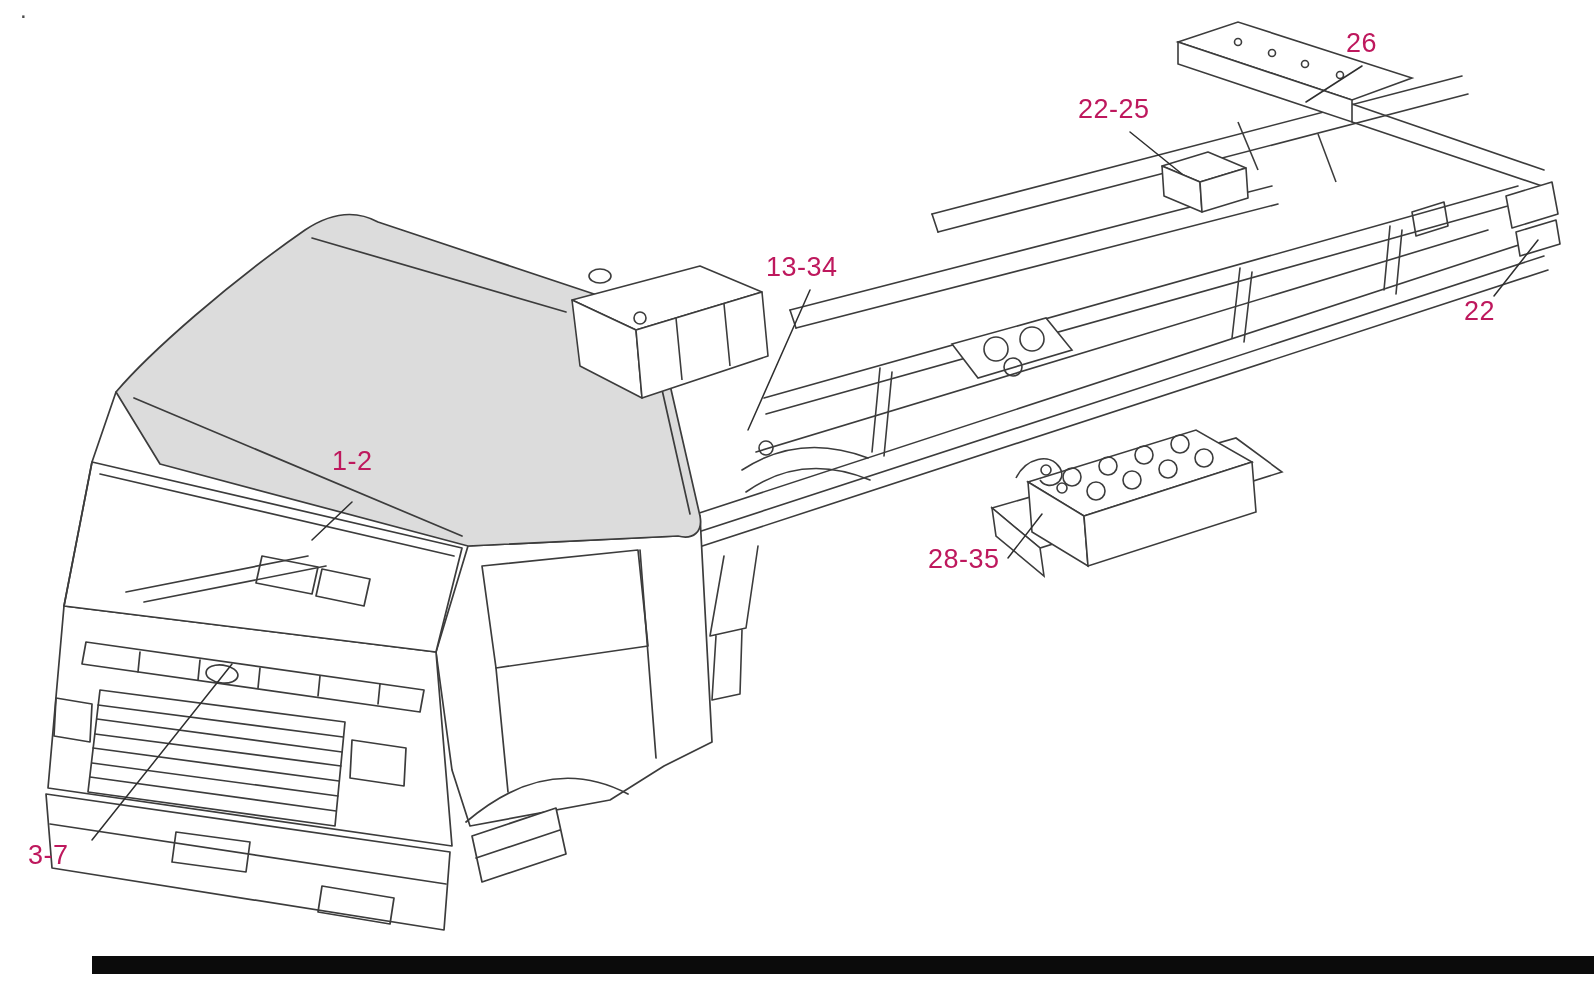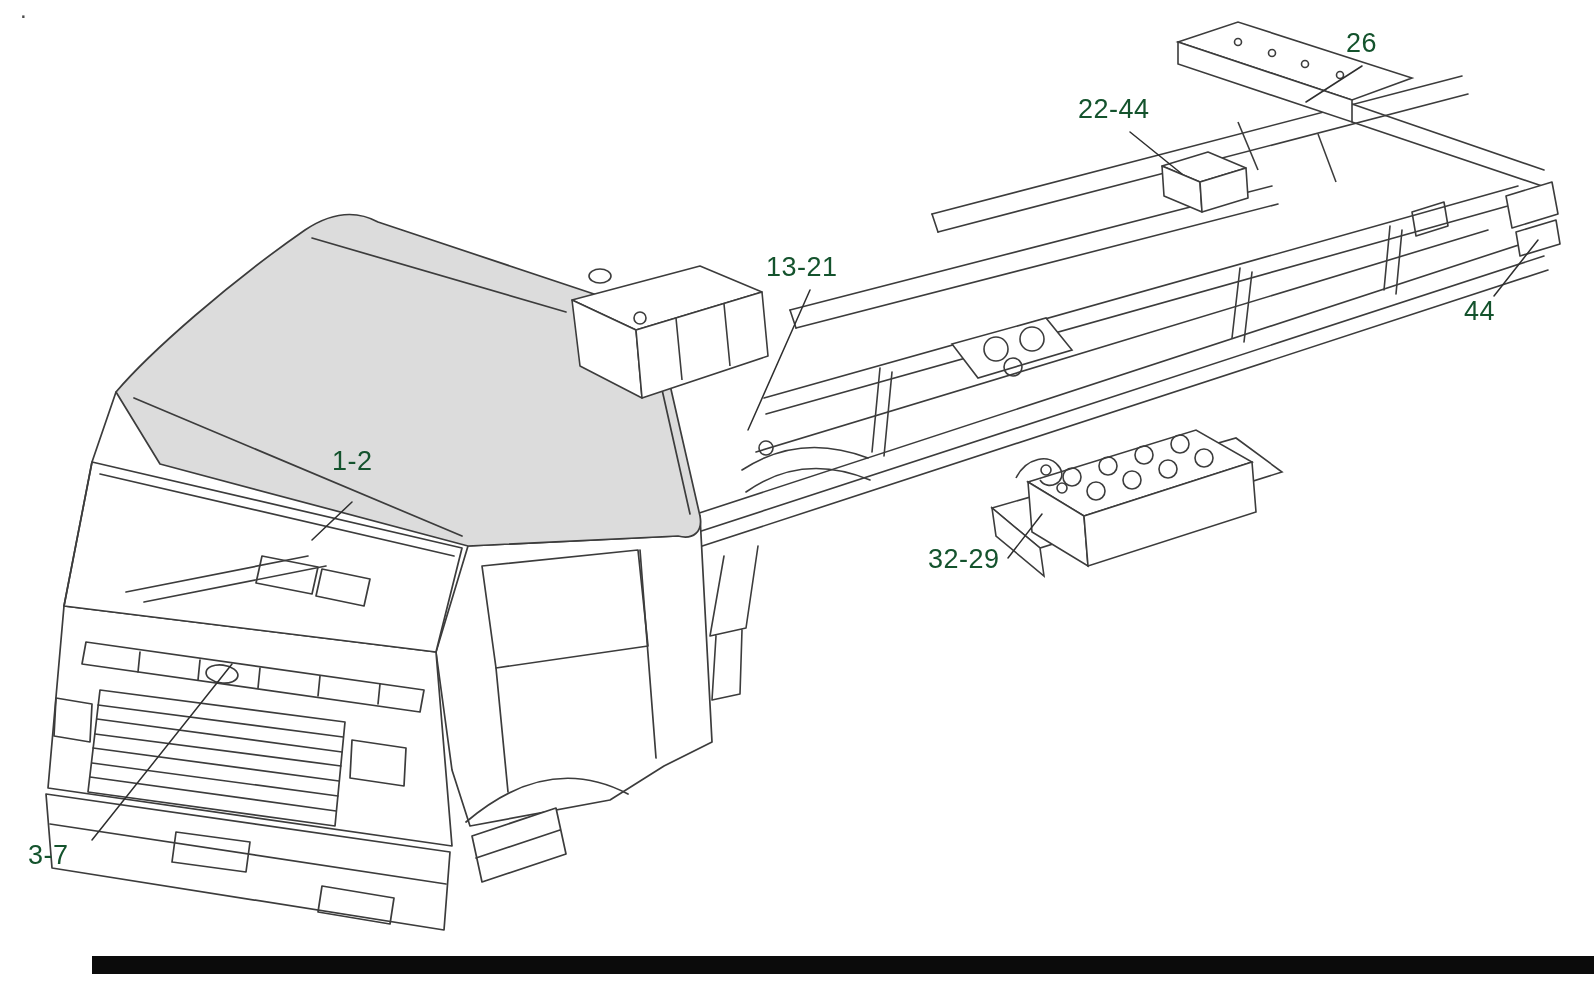--- a/index.html
+++ b/index.html
@@ -2,21 +2,21 @@
 <html><head>
 <meta charset="utf-8">
 <style>
   html,body{margin:0;padding:0;background:#ffffff;}
   .stage{
     position:relative;width:1594px;height:982px;background:#ffffff;overflow:hidden;
     font-family:"Liberation Sans","DejaVu Sans",sans-serif;
   }
   svg.drawing{position:absolute;left:0;top:0;display:block;}
   .callout{
-    position:absolute;font-size:27px;color:#14532d;letter-spacing:.5px;
+    position:absolute;font-size:27px;color:#be185d;letter-spacing:.5px;
     user-select:none;white-space:nowrap;
   }
   #c1_2{left:332px;top:446px}
   #c3_12{left:28px;top:840px}
   #c13_21{left:766px;top:252px}
   #c22_25{left:1078px;top:94px}
   #c26{left:1346px;top:28px}
   #c27{left:1464px;top:296px}
   #c28_29{left:928px;top:544px}
   .corner-mark{position:absolute;left:20px;top:-4px;font-size:24px;color:#4a4a4a}
@@ -153,22 +153,22 @@
       <path d="M 810,290 L 748,430"></path>
       <path d="M 1130,132 L 1182,174"></path>
       <path d="M 1362,66 L 1306,102"></path>
       <path d="M 1494,296 L 1538,240"></path>
       <path d="M 1008,558 L 1042,514"></path>
     </g>
   </svg>
 
   <div class="callout" id="c1_2">1-2</div>
   <div class="callout" id="c3_12">3-7</div>
-  <div class="callout" id="c13_21">13-21</div>
-  <div class="callout" id="c22_25">22-44</div>
+  <div class="callout" id="c13_21">13-34</div>
+  <div class="callout" id="c22_25">22-25</div>
   <div class="callout" id="c26">26</div>
-  <div class="callout" id="c27">44</div>
-  <div class="callout" id="c28_29">32-29</div>
+  <div class="callout" id="c27">22</div>
+  <div class="callout" id="c28_29">28-35</div>
 
   <div class="corner-mark">.</div>
 
   <div class="footer-bar"></div>
 </div>
 
 </body></html>

